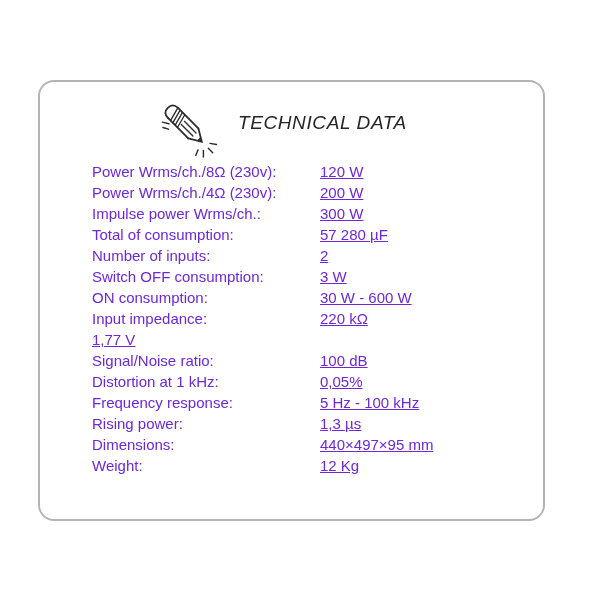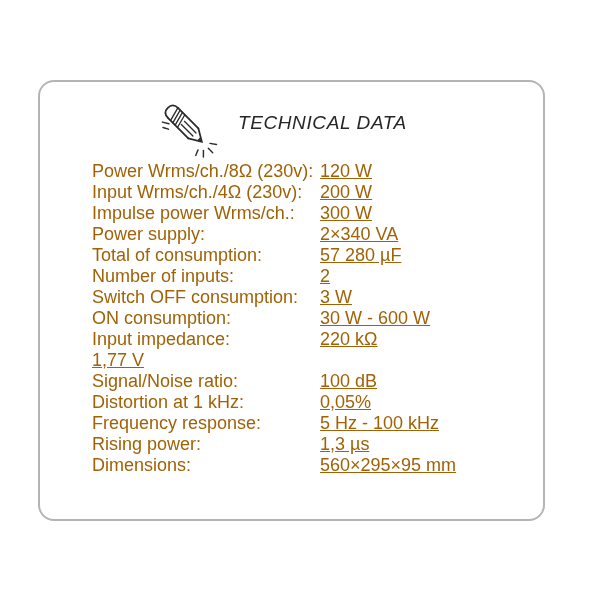--- a/index.html
+++ b/index.html
@@ -55,22 +55,22 @@
   }
   .specs {
     position: absolute;
     left: 52px;
     top: 79px;
     right: 16px;
   }
   .spec-row {
     display: flex;
     line-height: 21px;
-    font-size: 18px;
-    color: #a16207;
+    font-size: 15px;
+    color: #6d28d9;
     white-space: nowrap;
   }
   .spec-label {
     width: 228px;
     flex: 0 0 228px;
   }
   .spec-value {
     flex: 1;
     text-decoration: underline;
   }
@@ -119,30 +119,26 @@
       <h1 class="panel-title">TECHNICAL DATA</h1>
     </div>
 
     <div class="specs">
 
     <div class="spec-row">
           <span class="spec-label">Power Wrms/ch./8Ω (230v):</span>
           <span class="spec-value">120 W</span>
         </div>
         <div class="spec-row">
-          <span class="spec-label">Input Wrms/ch./4Ω (230v):</span>
+          <span class="spec-label">Power Wrms/ch./4Ω (230v):</span>
           <span class="spec-value">200 W</span>
         </div>
         <div class="spec-row">
           <span class="spec-label">Impulse power Wrms/ch.:</span>
           <span class="spec-value">300 W</span>
-        </div>
-        <div class="spec-row">
-          <span class="spec-label">Power supply:</span>
-          <span class="spec-value">2×340 VA</span>
         </div>
         <div class="spec-row">
           <span class="spec-label">Total of consumption:</span>
           <span class="spec-value">57 280 µF</span>
         </div>
         <div class="spec-row">
           <span class="spec-label">Number of inputs:</span>
           <span class="spec-value">2</span>
         </div>
         <div class="spec-row">
@@ -171,18 +167,22 @@
         <div class="spec-row">
           <span class="spec-label">Frequency response:</span>
           <span class="spec-value">5 Hz - 100 kHz</span>
         </div>
         <div class="spec-row">
           <span class="spec-label">Rising power:</span>
           <span class="spec-value">1,3 µs</span>
         </div>
         <div class="spec-row">
           <span class="spec-label">Dimensions:</span>
-          <span class="spec-value">560×295×95 mm</span>
+          <span class="spec-value">440×497×95 mm</span>
+        </div>
+        <div class="spec-row">
+          <span class="spec-label">Weight:</span>
+          <span class="spec-value">12 Kg</span>
         </div>
       </div>
 
   </div>
 </div>
 
 </body></html>

